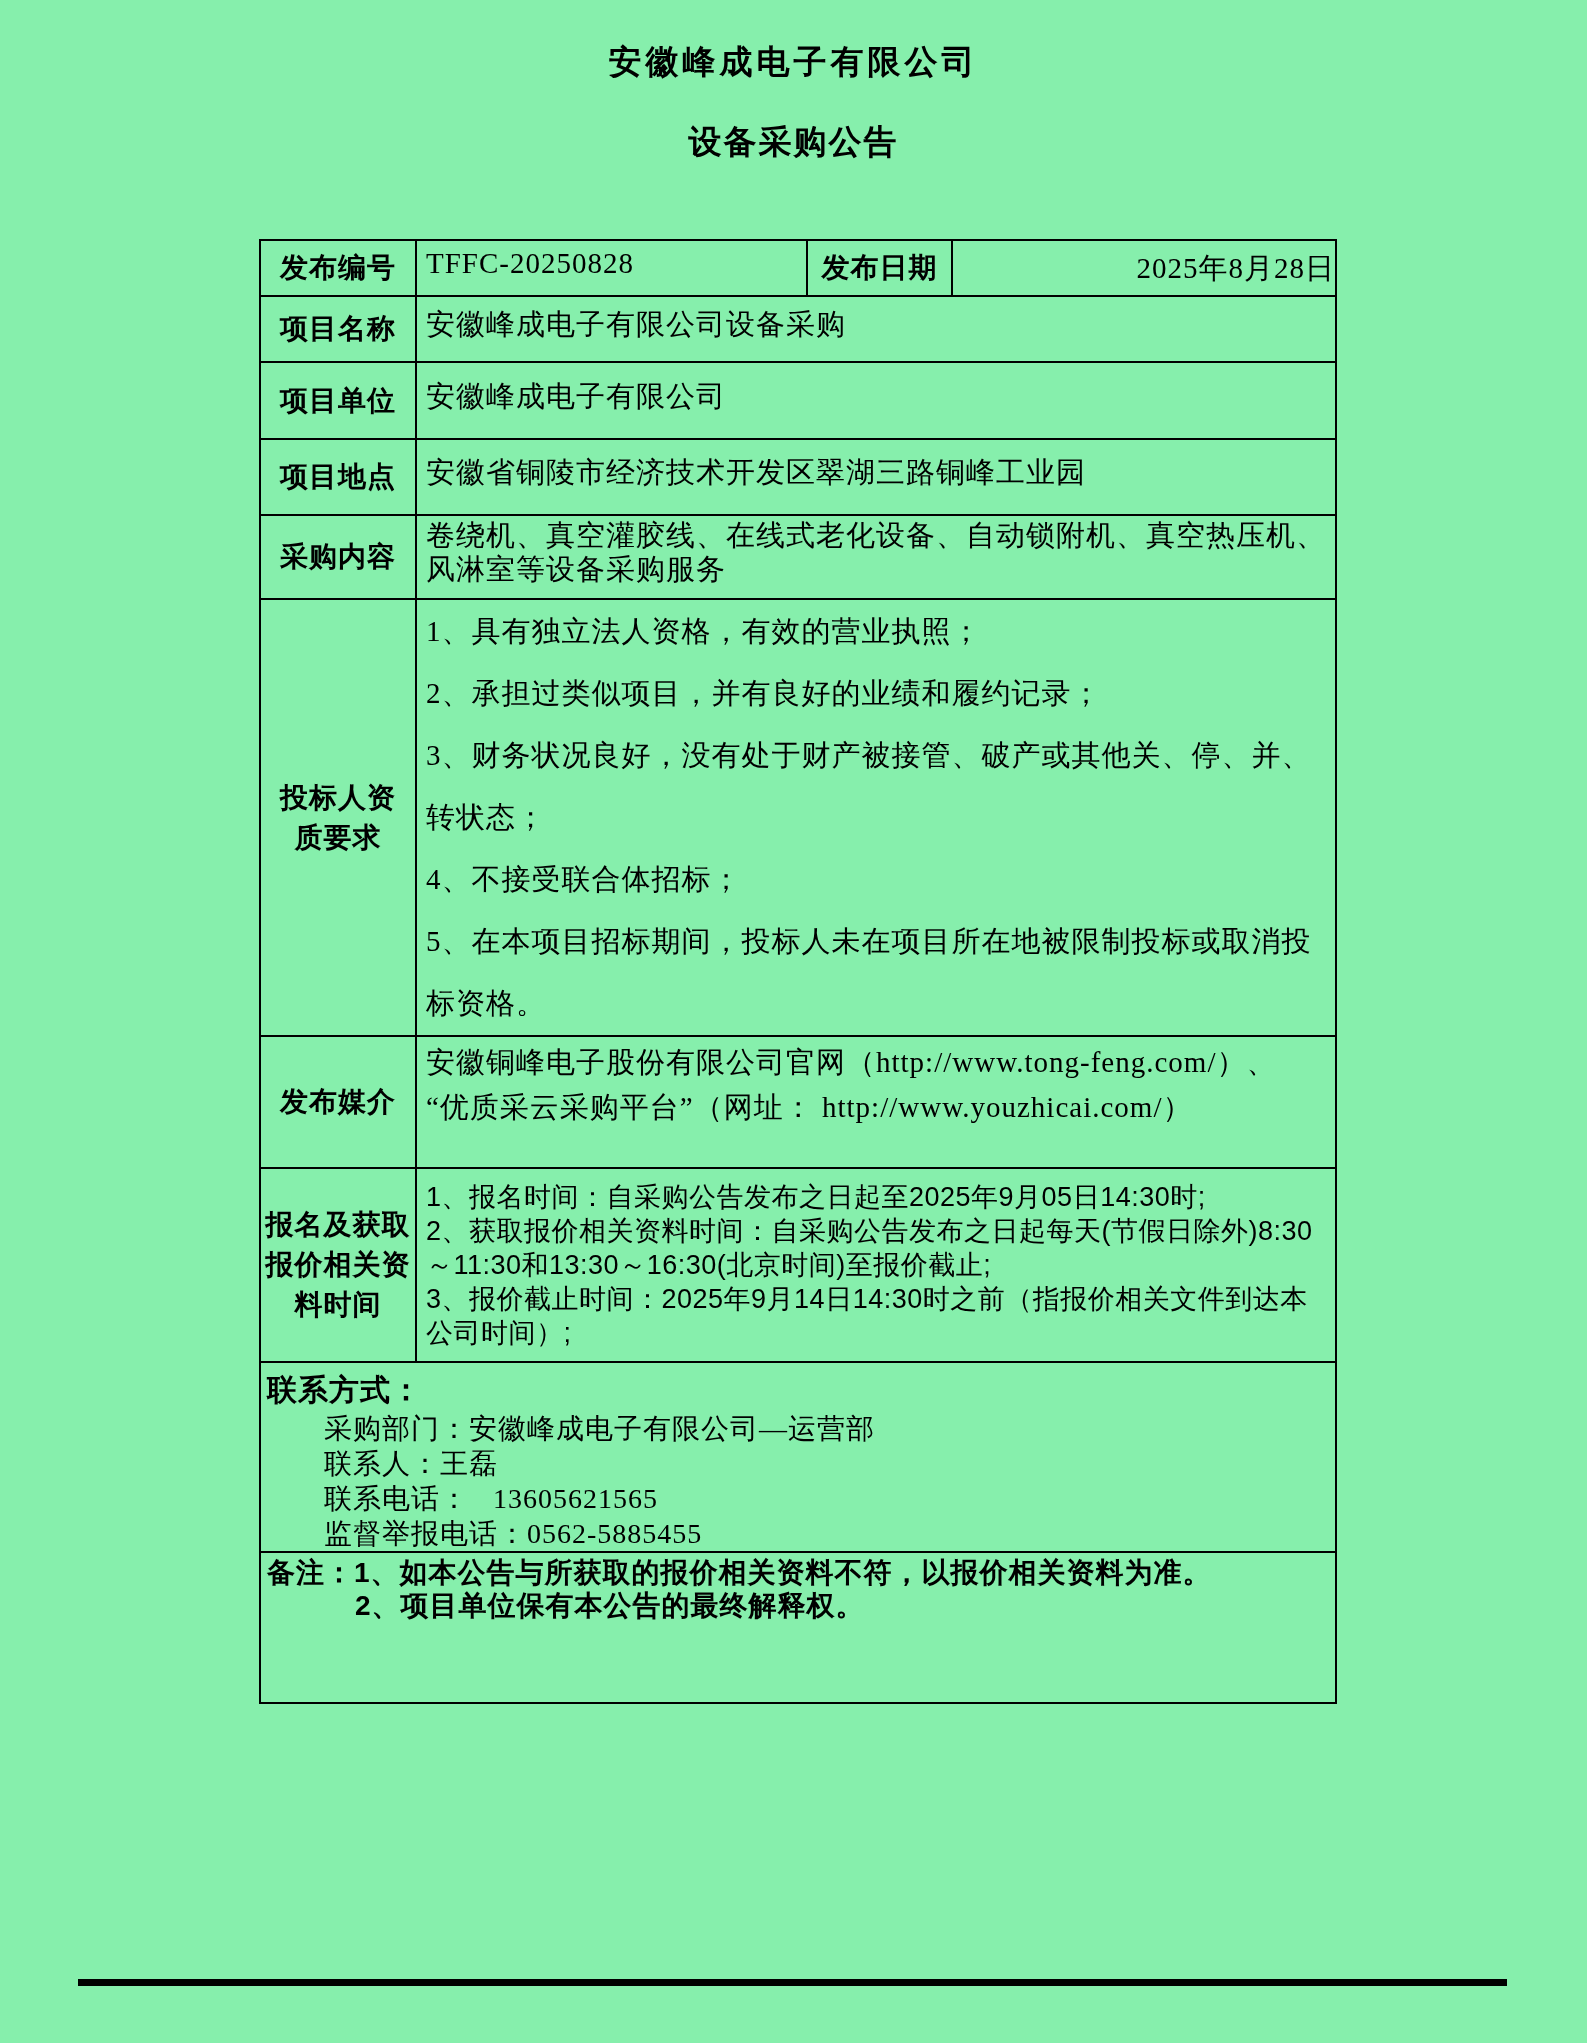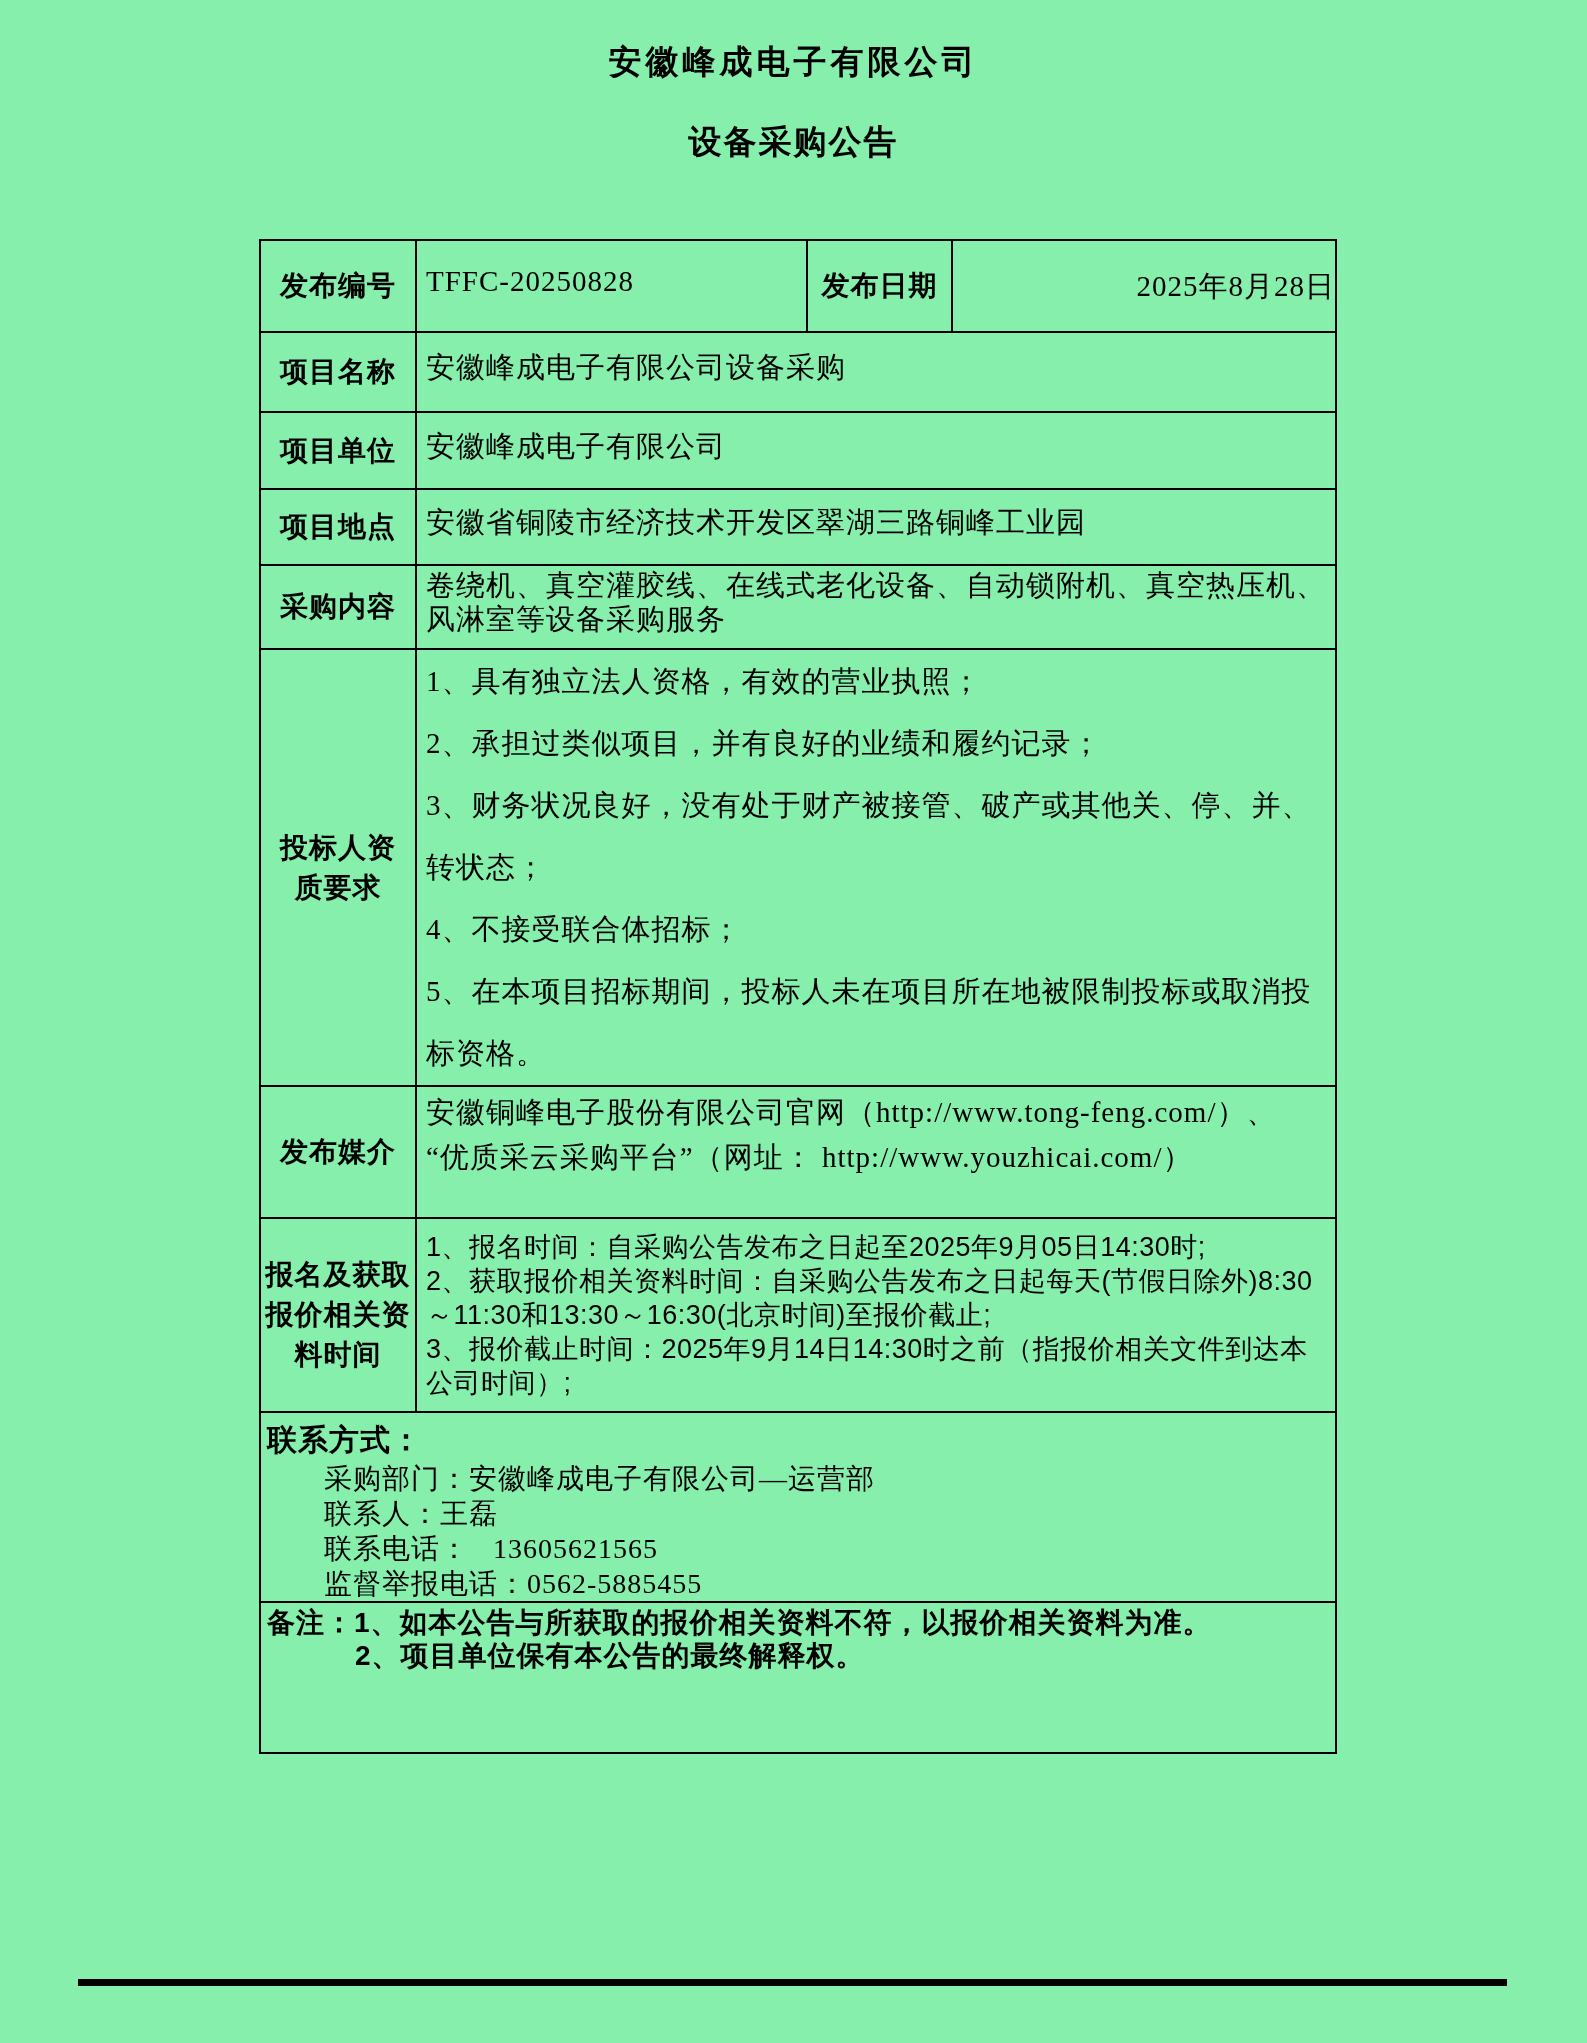--- a/index.html
+++ b/index.html
@@ -31,22 +31,22 @@
     width: 1076px;
     border-collapse: collapse; table-layout: fixed;
   }
   .main-table td {
     border: 2px solid #000000;
     vertical-align: middle;
     overflow: hidden;
   }
 
   
-  tr.r1  td { height: 92px; }
-  tr.r2  td { height: 80px; }
+  tr.r1  td { height: 56px; }
+  tr.r2  td { height: 66px; }
   tr.r3  td { height: 79px; }
   tr.r4  td { height: 77px; }
   tr.r5  td { height: 76px; }
   tr.r6  td { height: 78px; }
   tr.r7  td { height: 437px; }
   tr.r8  td { height: 132px; }
   tr.r9  td { height: 194px; }
   tr.r10 td { height: 184px; }
   tr.r11 td { height: 151px; }
 

